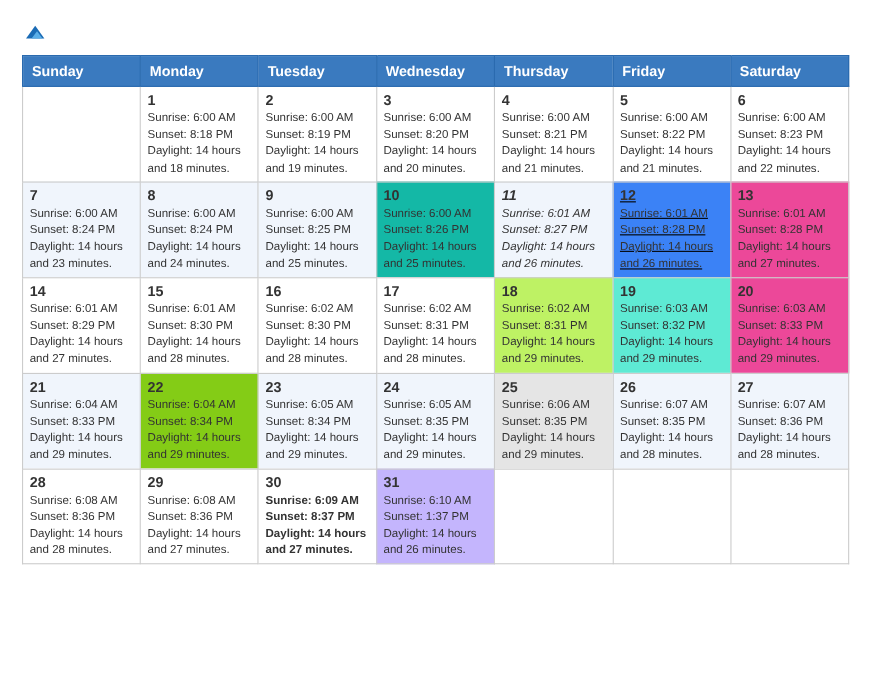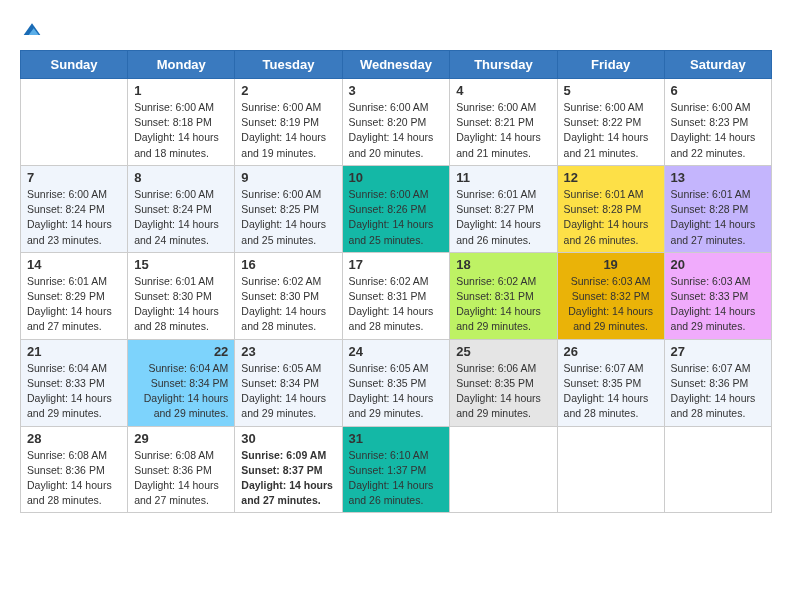--- a/index.html
+++ b/index.html
@@ -53,21 +53,21 @@
       color: #555;
     }
     .calendar {
       width: 100%;
       border-collapse: collapse;
       border: 1px solid #ccc;
     }
     .calendar th {
       background-color: #3a7abf;
       color: white;
-      text-align: center;
+      text-align: left;
       padding: 6px 8px;
       font-size: 13px;
       font-weight: bold;
       border: 1px solid #2a6aaf;
     }
     .calendar td {
       vertical-align: top;
       padding: 4px 6px;
       border: 1px solid #ccc;
       width: 108px;
@@ -198,35 +198,35 @@
 Daylight: 14 hours
 and 25 minutes.</div>
         </td>
         <td style="background-color: #14b8a6;">
           <span class="day-number">10</span>
           <div class="day-info" style="white-space: pre-line;">Sunrise: 6:00 AM
 Sunset: 8:26 PM
 Daylight: 14 hours
 and 25 minutes.</div>
         </td>
-        <td style="background-color: rgb(240, 245, 252);">
+        <td style="background-color: rgb(240, 245, 252); font-style: italic;">
           <span class="day-number">11</span>
           <div class="day-info" style="white-space: pre-line;">Sunrise: 6:01 AM
 Sunset: 8:27 PM
 Daylight: 14 hours
 and 26 minutes.</div>
         </td>
-        <td style="background-color: #fde047;">
+        <td style="background-color: #3b82f6; text-decoration: underline;">
           <span class="day-number">12</span>
           <div class="day-info" style="white-space: pre-line;">Sunrise: 6:01 AM
 Sunset: 8:28 PM
 Daylight: 14 hours
 and 26 minutes.</div>
         </td>
-        <td style="background-color: #c4b5fd;">
+        <td style="background-color: #ec4899;">
           <span class="day-number">13</span>
           <div class="day-info" style="white-space: pre-line;">Sunrise: 6:01 AM
 Sunset: 8:28 PM
 Daylight: 14 hours
 and 27 minutes.</div>
         </td>
       </tr>
       <tr>
         <td style="background-color: rgb(255, 255, 255);">
           <span class="day-number">14</span>
@@ -256,44 +256,44 @@
 Daylight: 14 hours
 and 28 minutes.</div>
         </td>
         <td style="background-color: #bef264;">
           <span class="day-number">18</span>
           <div class="day-info" style="white-space: pre-line;">Sunrise: 6:02 AM
 Sunset: 8:31 PM
 Daylight: 14 hours
 and 29 minutes.</div>
         </td>
-        <td style="background-color: #eab308; text-align: center;">
+        <td style="background-color: #5eead4;">
           <span class="day-number">19</span>
           <div class="day-info" style="white-space: pre-line;">Sunrise: 6:03 AM
 Sunset: 8:32 PM
 Daylight: 14 hours
 and 29 minutes.</div>
         </td>
-        <td style="background-color: #f0abfc;">
+        <td style="background-color: #ec4899;">
           <span class="day-number">20</span>
           <div class="day-info" style="white-space: pre-line;">Sunrise: 6:03 AM
 Sunset: 8:33 PM
 Daylight: 14 hours
 and 29 minutes.</div>
         </td>
       </tr>
       <tr>
         <td style="background-color: rgb(240, 245, 252); margin-top: 44px;">
           <span class="day-number">21</span>
           <div class="day-info" style="white-space: pre-line;">Sunrise: 6:04 AM
 Sunset: 8:33 PM
 Daylight: 14 hours
 and 29 minutes.</div>
         </td>
-        <td style="background-color: #7dd3fc; text-align: right;">
+        <td style="background-color: #84cc16;">
           <span class="day-number">22</span>
           <div class="day-info" style="white-space: pre-line;">Sunrise: 6:04 AM
 Sunset: 8:34 PM
 Daylight: 14 hours
 and 29 minutes.</div>
         </td>
         <td style="background-color: rgb(240, 245, 252); margin-top: 14px;">
           <span class="day-number">23</span>
           <div class="day-info" style="white-space: pre-line;">Sunrise: 6:05 AM
 Sunset: 8:34 PM
@@ -344,21 +344,21 @@
 Daylight: 14 hours
 and 27 minutes.</div>
         </td>
         <td style="background-color: rgb(255, 255, 255);">
           <span class="day-number">30</span>
           <div class="day-info" style="white-space: pre-line; font-weight: bold;">Sunrise: 6:09 AM
 Sunset: 8:37 PM
 Daylight: 14 hours
 and 27 minutes.</div>
         </td>
-        <td style="background-color: #14b8a6; margin-left: 28px;">
+        <td style="background-color: #c4b5fd; margin-left: 28px;">
           <span class="day-number">31</span>
           <div class="day-info" style="white-space: pre-line;">Sunrise: 6:10 AM
 Sunset: 1:37 PM
 Daylight: 14 hours
 and 26 minutes.</div>
         </td>
         <td class="empty-cell"></td>
         <td class="empty-cell"></td>
         <td class="empty-cell"></td>
       </tr>

